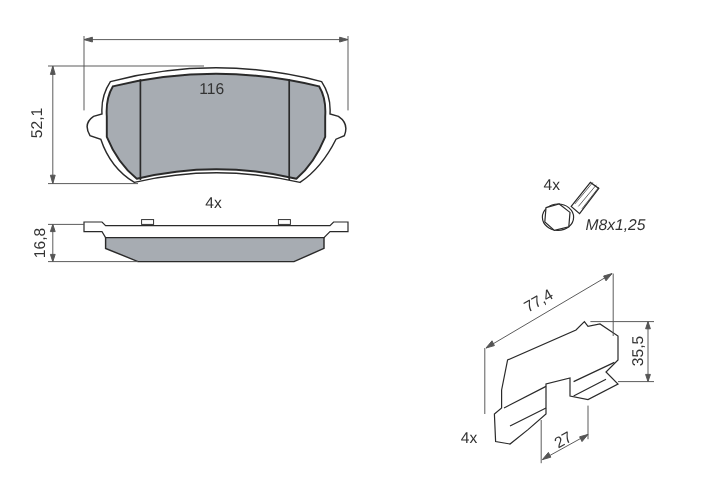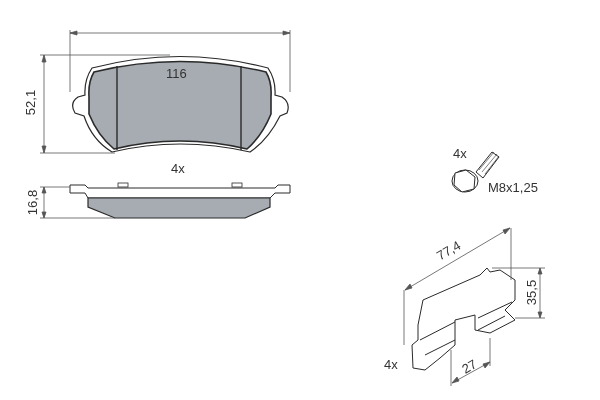--- a/index.html
+++ b/index.html
@@ -77,17 +77,17 @@
     <line x1="451" y1="350" x2="451" y2="386"></line>
       <line x1="490" y1="338" x2="490" y2="366"></line>
   </g>
 </svg>
 
 <span class="lbl" style="left:166px;top:18px;margin-top:48px;">116</span>
 <span class="lbl rot" style="left:18px;top:95px;transform:rotate(-90deg);">52,1</span>
 <span class="lbl" style="left:171px;top:161px;">4x</span>
 <span class="lbl rot" style="left:20px;top:195px;transform:rotate(-90deg);">16,8</span>
 <span class="lbl" style="left:453px;top:146px;">4x</span>
-<span class="lbl" style="left:488px;top:180px;">M8x1,25</span>
+<span class="lbl" style="left:488px;top:180px;font-style:italic;">M8x1,25</span>
 <span class="lbl rot" style="left:436px;top:243px;transform:rotate(-30deg);">77,4</span>
 <span class="lbl rot" style="left:519px;top:285px;transform:rotate(-90deg);">35,5</span>
 <span class="lbl rot" style="left:462px;top:359px;transform:rotate(-30deg);">27</span>
 <span class="lbl" style="left:384px;top:357px;">4x</span>
 
 </body></html>

